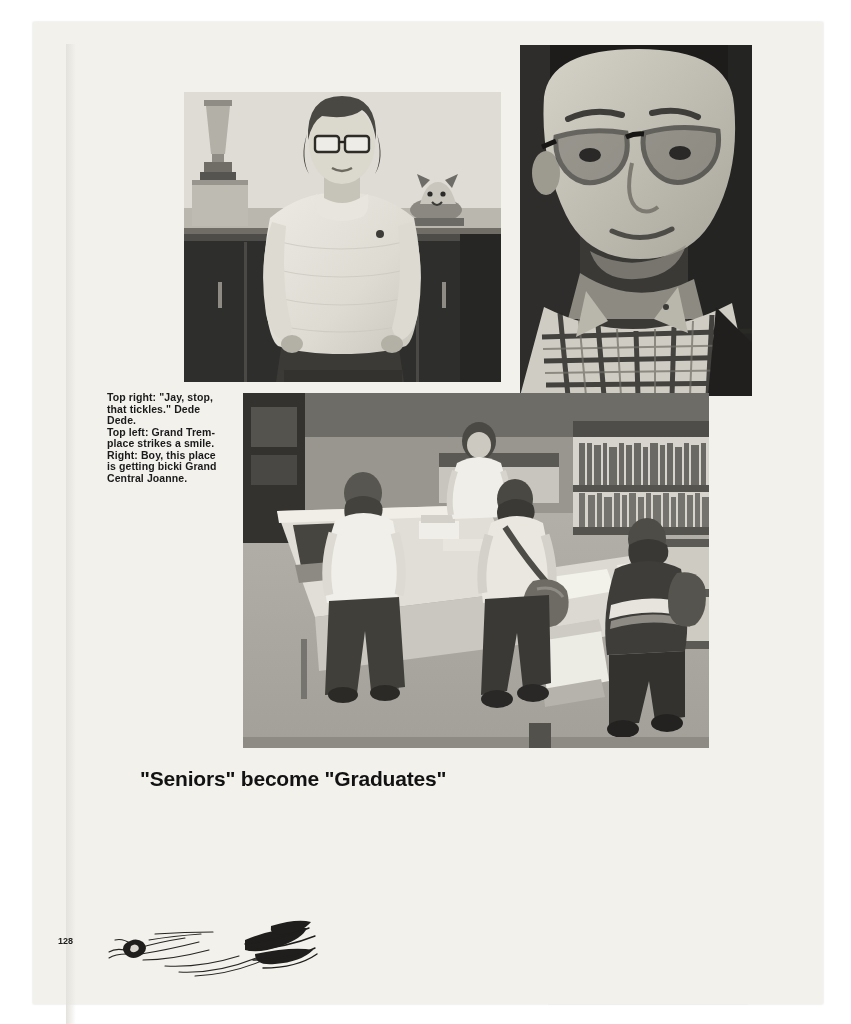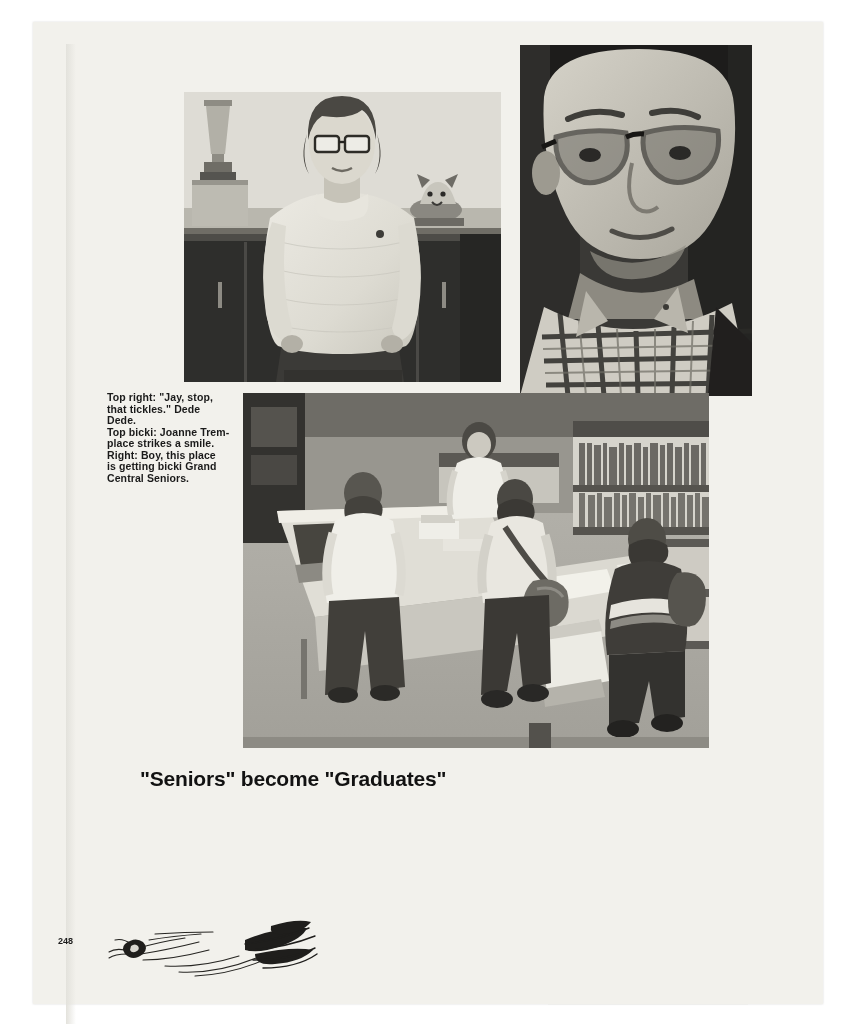--- a/index.html
+++ b/index.html
@@ -445,30 +445,30 @@
 
       <rect x="0" y="344" width="466" height="11" fill="#8d8b84"></rect>
       <rect x="286" y="330" width="22" height="25" fill="#53514c"></rect>
     </svg>
   </div>
 
   <div id="caption-block">
     <p>Top right: "Jay, stop,</p>
     <p>that   tickles."   Dede</p>
     <p>Dede.</p>
-    <p>Top bicki: Joanne Trem-</p>
+    <p>Top left: Grand Trem-</p>
     <p>place strikes a smile.</p>
     <p>Right: Boy, this place</p>
     <p>is getting bicki Grand</p>
-    <p>Central Seniors.</p>
+    <p>Central Joanne.</p>
   </div>
 
   <div id="headline">"Seniors" become "Graduates"</div>
 
-  <div id="page-number">248</div>
+  <div id="page-number">128</div>
 
   <div id="decoration">
     <svg width="240" height="80" viewBox="0 0 240 80">
       <g stroke="#262522" stroke-width="1.1" fill="none" stroke-linecap="round">
         <path d="M30 50 q-10 -2 -16 2"></path>
         <path d="M32 54 q-12 0 -18 4"></path>
         <path d="M36 44 q-8 -6 -16 -4"></path>
         <path d="M44 48 q20 -6 46 -10"></path>
         <path d="M46 54 q26 -4 58 -12"></path>
         <path d="M48 60 q28 0 66 -10"></path>

